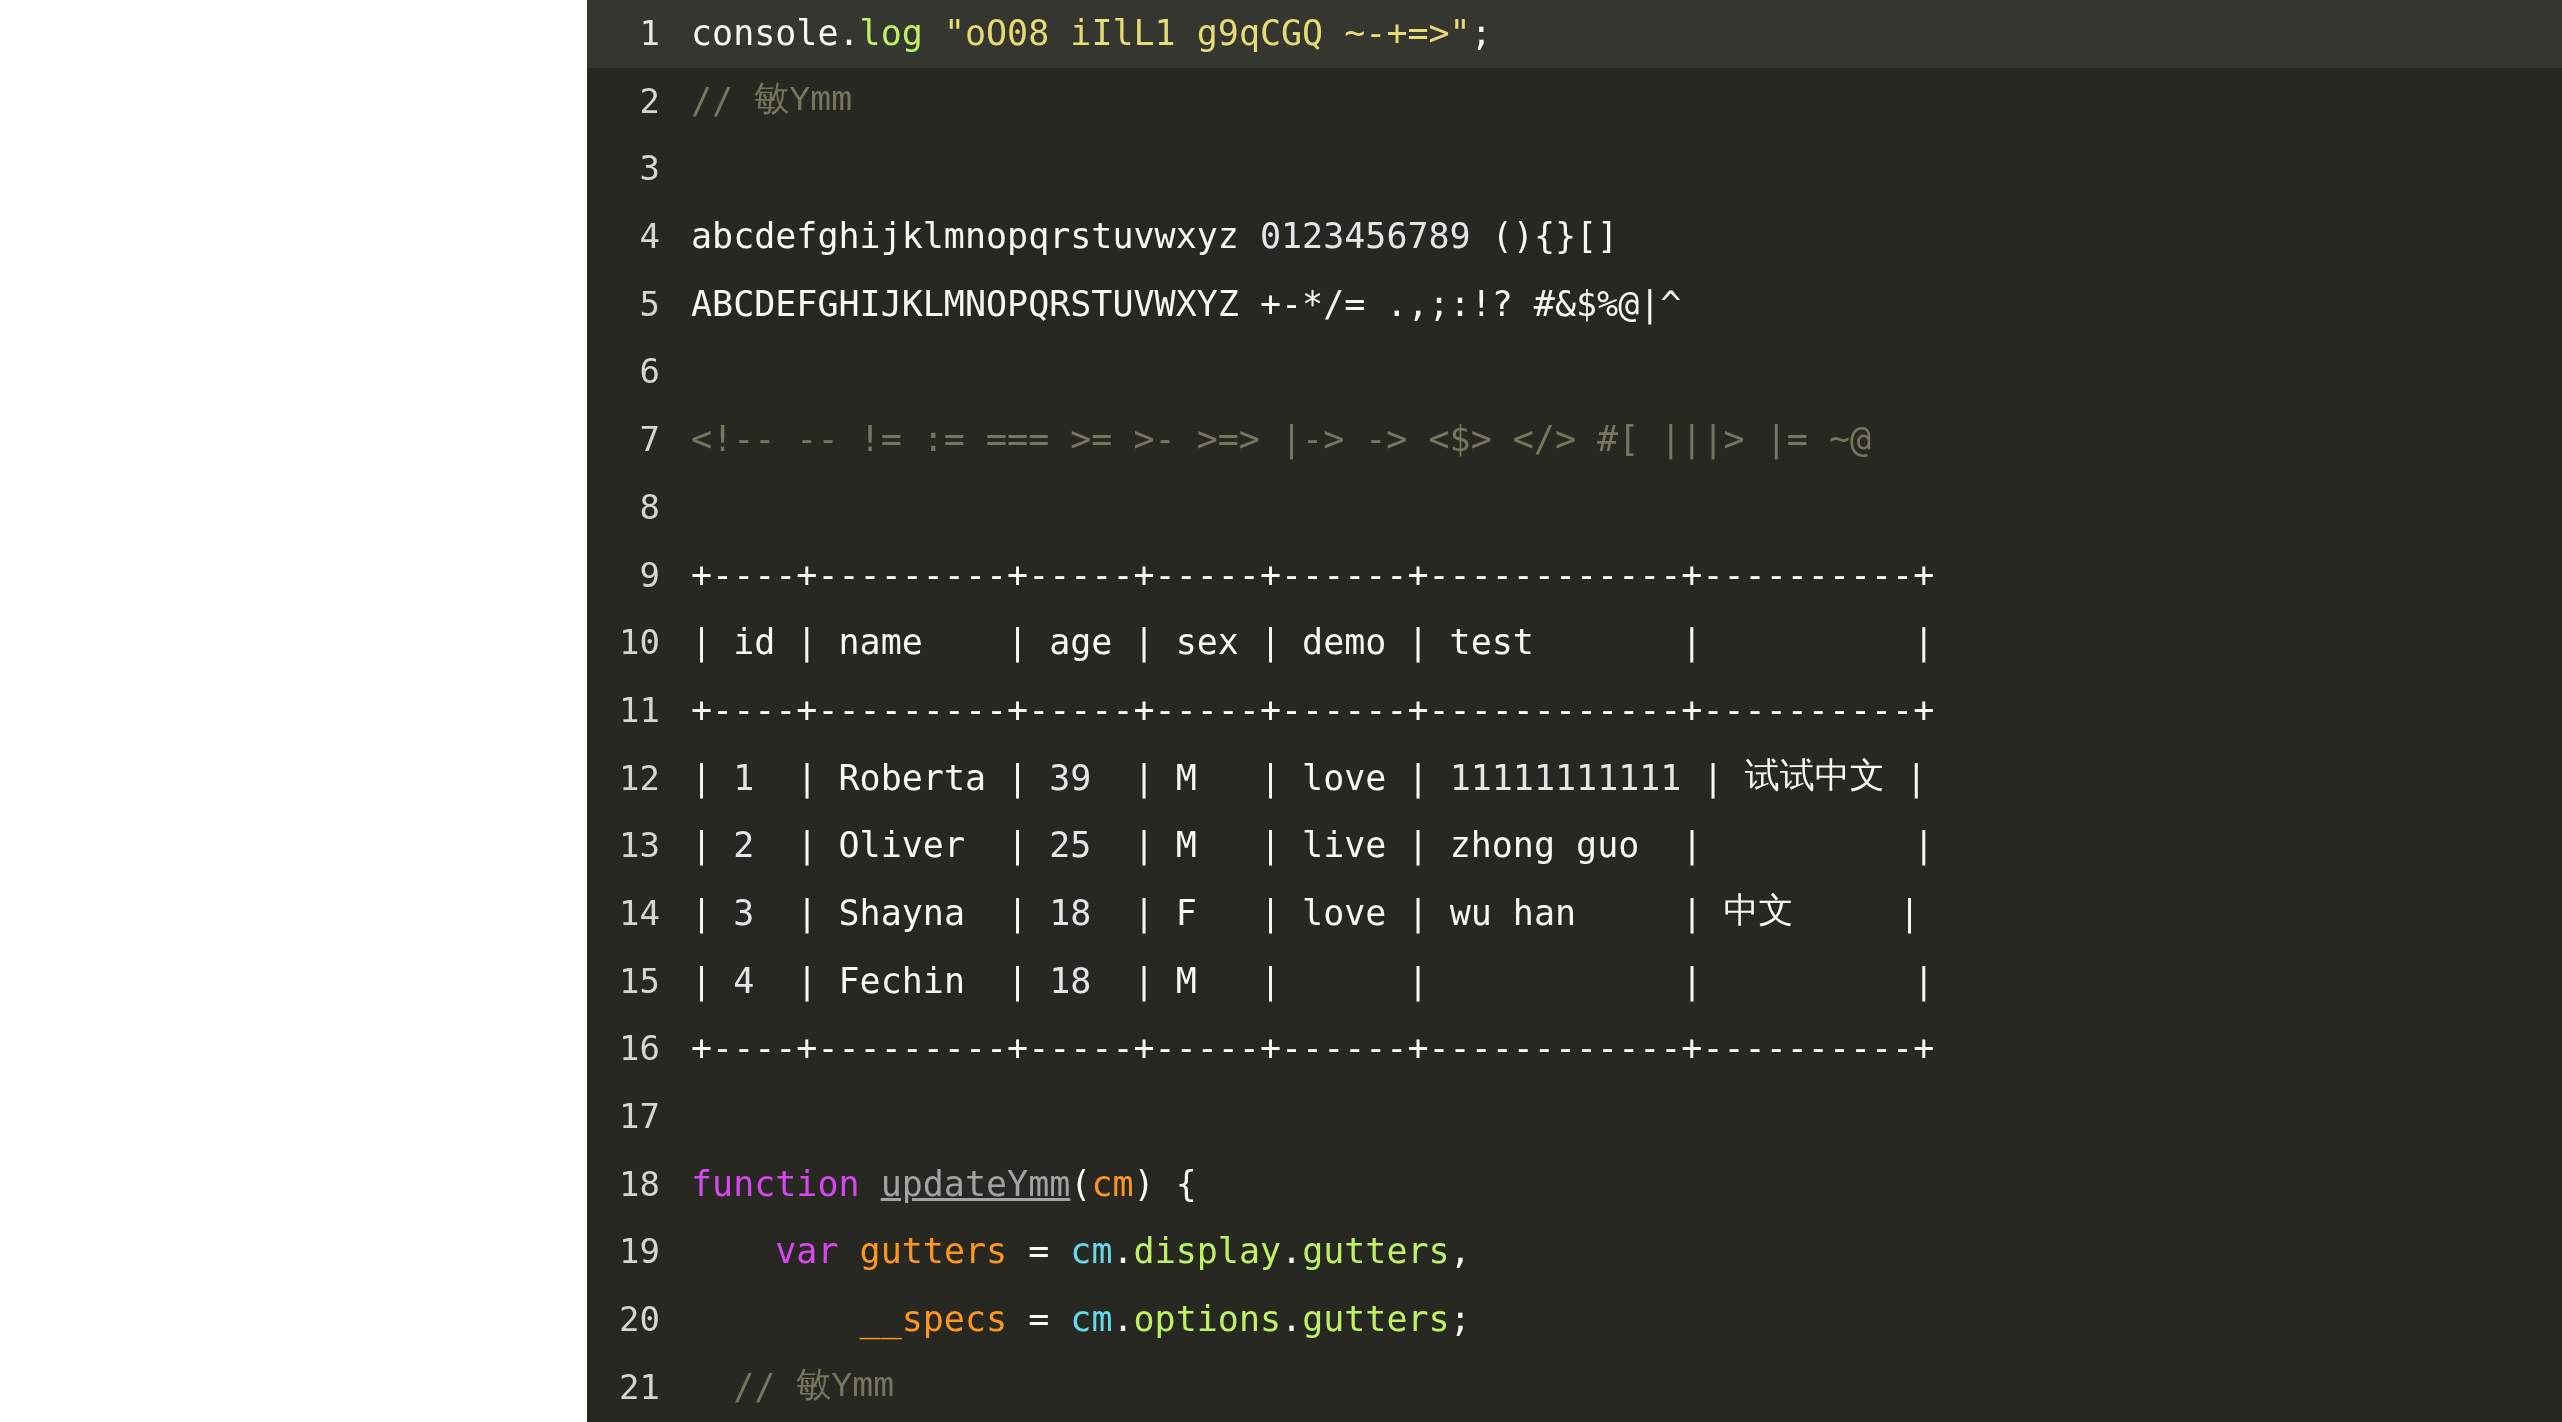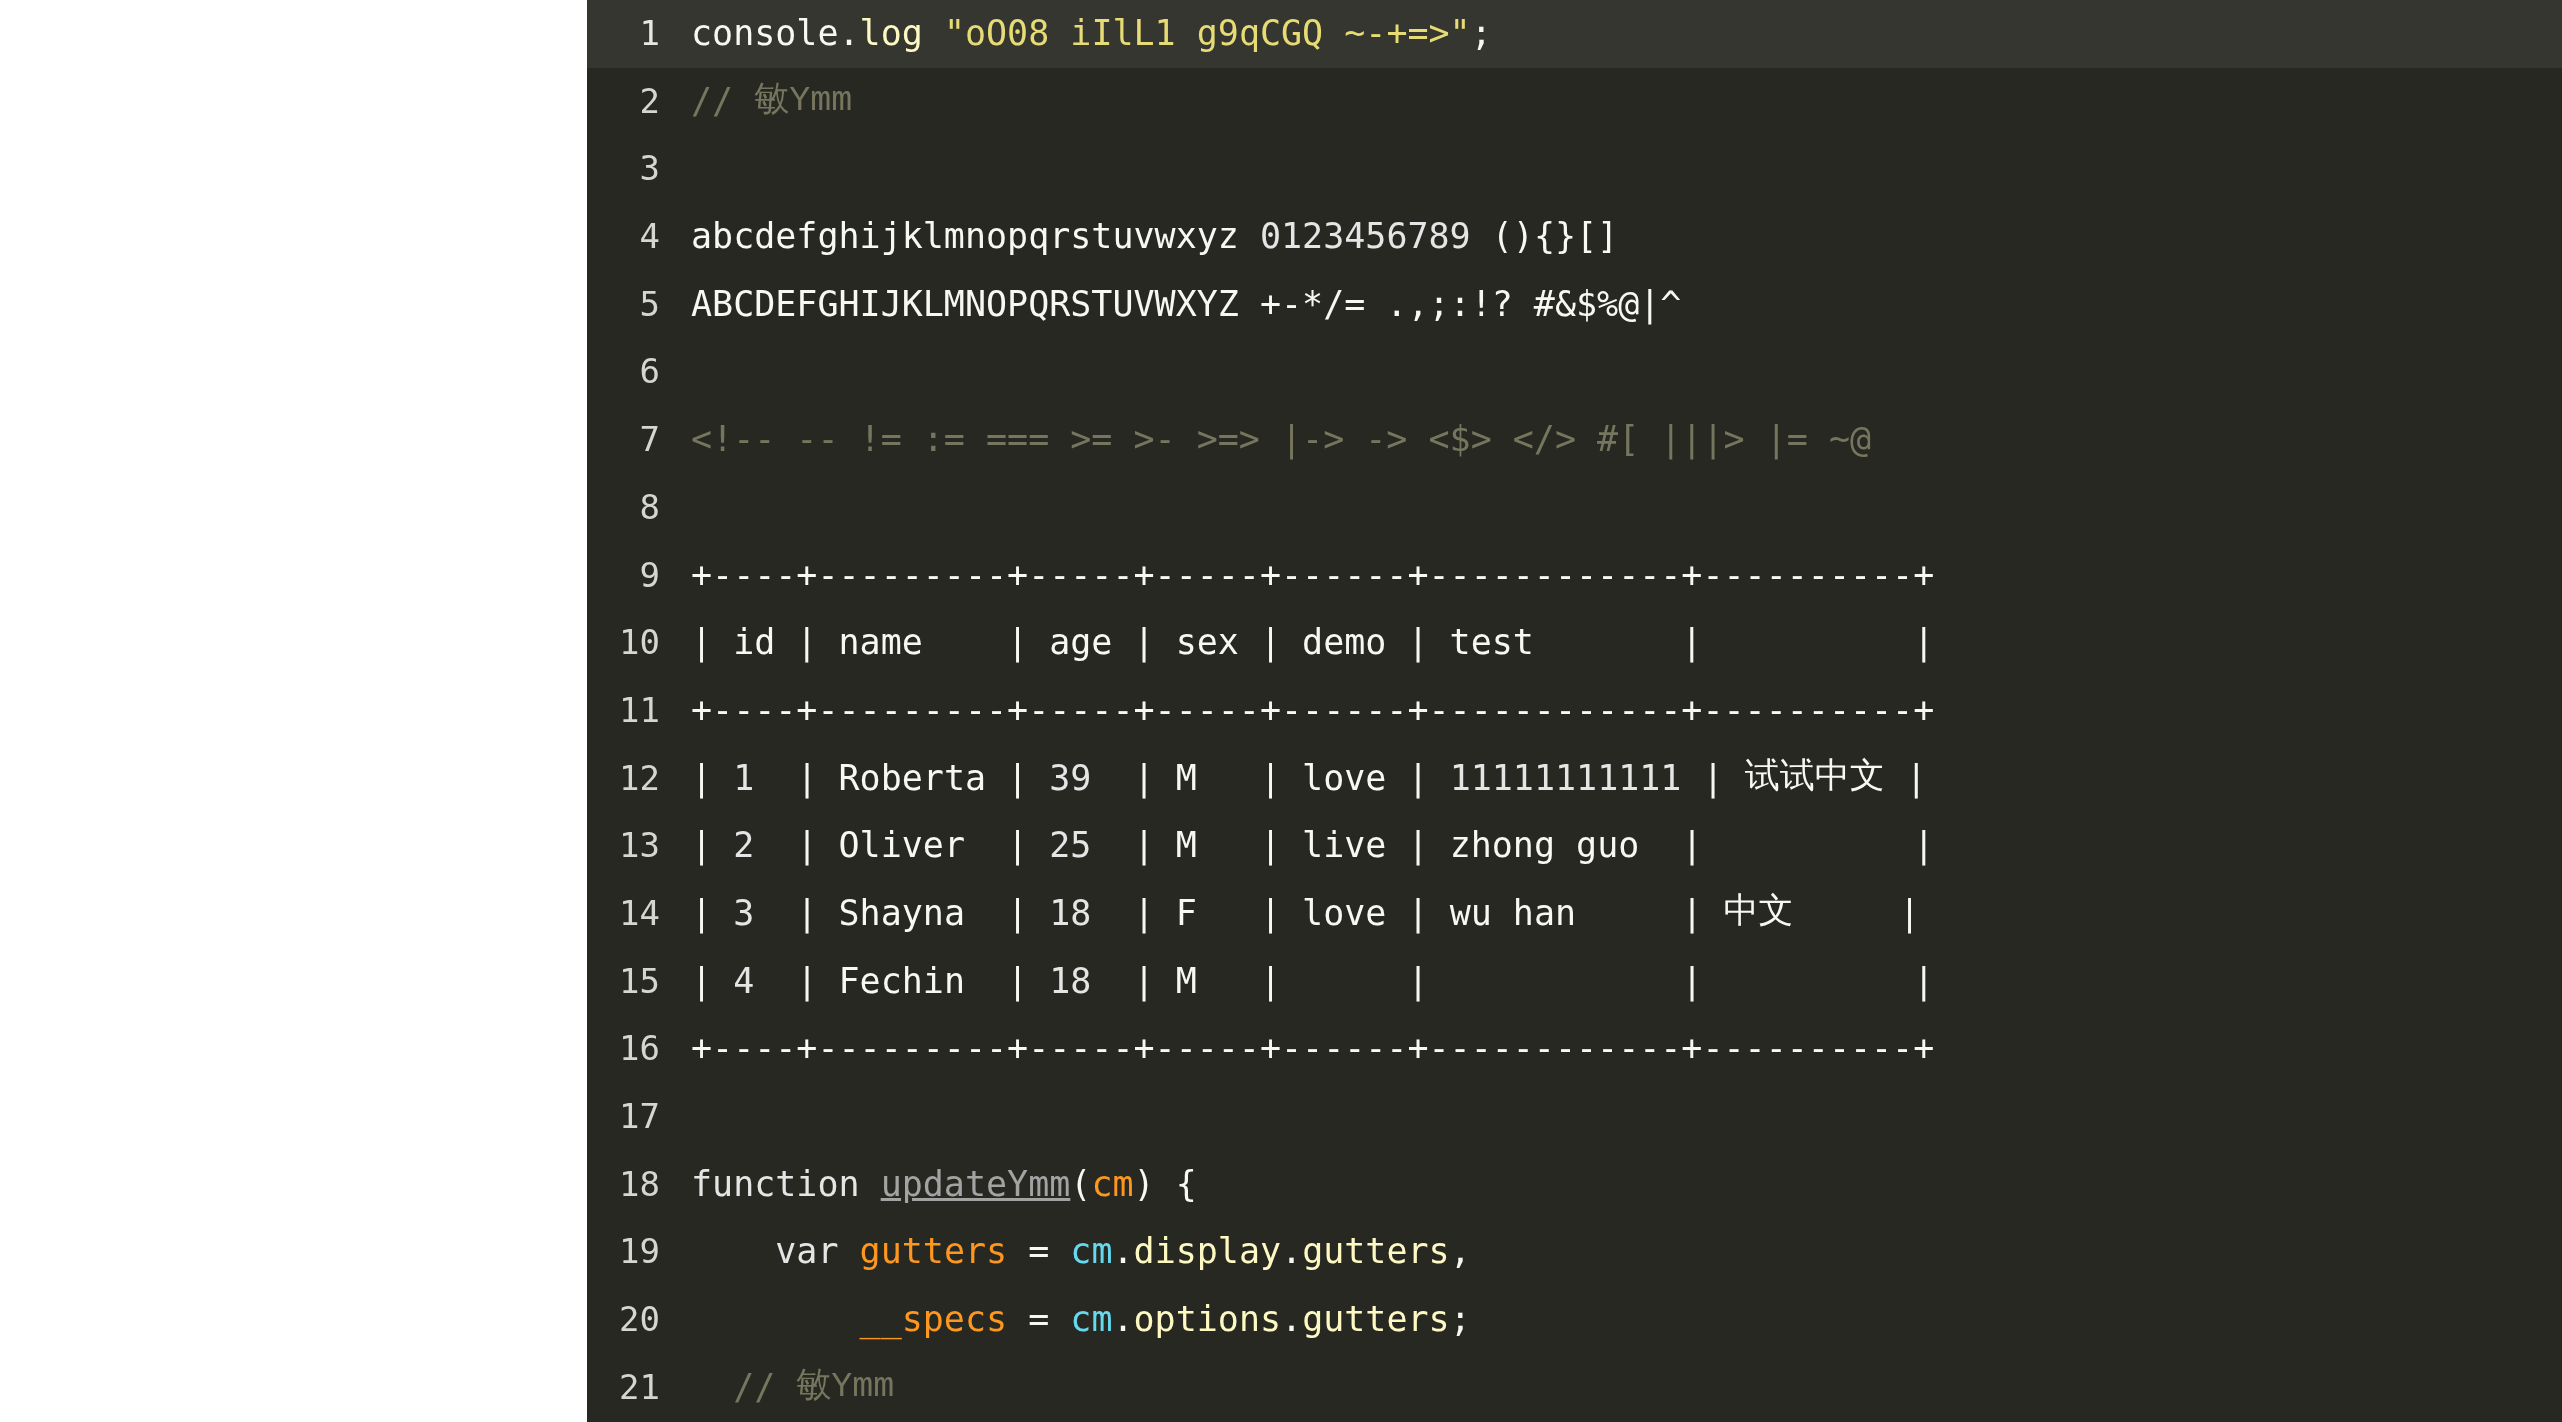--- a/index.html
+++ b/index.html
@@ -64,25 +64,25 @@
     align-items: center;
     white-space: pre;
     letter-spacing: 0px;
     justify-content: flex-end;
   }
   .tok { white-space: pre; }
   .t-plain   { color: #f8f8f2; }
   .t-comment { color: #76765e; }
   .t-string  { color: #e6db74; }
   .t-number  { color: #e5e5e5; }
-  .t-keyword { color: #e5e5e5; }
+  .t-keyword { color: #d946ef; }
   .t-func    { color: #a3a3a3; text-decoration: underline; }
   .t-var     { color: #fd971f; }
   .t-param   { color: #66d9ef; font-style: normal; }
-  .t-prop    { color: #fef9c3; }
+  .t-prop    { color: #bef264; }
   .cjk {
     font-family: Liberation Mono, monospace;
   }
 </style>
 </head>
 <body>
 
 <div id="root">
   <div id="editor" style="background: rgb(39, 40, 34);"><div class="code-line active" style="background: rgb(53, 54, 48);"><div class="gutter-num">1</div><div class="line-content"><span class="tok t-plain">console</span><span class="tok t-plain">.</span><span class="tok t-prop">log</span><span class="tok t-plain"> </span><span class="tok t-string">"oO08 iIlL1 g9qCGQ ~-+=&gt;"</span><span class="tok t-plain">;</span></div></div><div class="code-line"><div class="gutter-num">2</div><div class="line-content"><span class="tok t-comment">// </span><span class="tok t-comment cjk">敏Ymm</span></div></div><div class="code-line"><div class="gutter-num">3</div><div class="line-content"></div></div><div class="code-line"><div class="gutter-num">4</div><div class="line-content"><span class="tok t-plain">abcdefghijklmnopqrstuvwxyz </span><span class="tok t-number">0123456789</span><span class="tok t-plain"> (){}[]</span></div></div><div class="code-line"><div class="gutter-num">5</div><div class="line-content"><span class="tok t-plain">ABCDEFGHIJKLMNOPQRSTUVWXYZ +-*/= .,;:!? #&amp;$%@|^</span></div></div><div class="code-line"><div class="gutter-num">6</div><div class="line-content"></div></div><div class="code-line"><div class="gutter-num">7</div><div class="line-content"><span class="tok t-comment">&lt;!-- -- != := === &gt;= &gt;- &gt;=&gt; |-&gt; -&gt; &lt;$&gt; &lt;/&gt; #[ |||&gt; |= ~@</span></div></div><div class="code-line"><div class="gutter-num">8</div><div class="line-content"></div></div><div class="code-line"><div class="gutter-num">9</div><div class="line-content"><span class="tok t-plain">+----+---------+-----+-----+------+------------+----------+</span></div></div><div class="code-line"><div class="gutter-num">10</div><div class="line-content"><span class="tok t-plain">| id | name    | age | sex | demo | test       |          |</span></div></div><div class="code-line"><div class="gutter-num">11</div><div class="line-content"><span class="tok t-plain">+----+---------+-----+-----+------+------------+----------+</span></div></div><div class="code-line"><div class="gutter-num">12</div><div class="line-content"><span class="tok t-plain">| </span><span class="tok t-number">1</span><span class="tok t-plain">  | Roberta | </span><span class="tok t-number">39</span><span class="tok t-plain">  | M   | love | </span><span class="tok t-number">11111111111</span><span class="tok t-plain"> | </span><span class="tok t-plain cjk">试试中文</span><span class="tok t-plain"> |</span></div></div><div class="code-line"><div class="gutter-num">13</div><div class="line-content"><span class="tok t-plain">| </span><span class="tok t-number">2</span><span class="tok t-plain">  | Oliver  | </span><span class="tok t-number">25</span><span class="tok t-plain">  | M   | live | zhong guo  |          |</span></div></div><div class="code-line"><div class="gutter-num">14</div><div class="line-content"><span class="tok t-plain">| </span><span class="tok t-number">3</span><span class="tok t-plain">  | Shayna  | </span><span class="tok t-number">18</span><span class="tok t-plain">  | F   | love | wu han     | </span><span class="tok t-plain cjk">中文</span><span class="tok t-plain">     |</span></div></div><div class="code-line"><div class="gutter-num">15</div><div class="line-content"><span class="tok t-plain">| </span><span class="tok t-number">4</span><span class="tok t-plain">  | Fechin  | </span><span class="tok t-number">18</span><span class="tok t-plain">  | M   |      |            |          |</span></div></div><div class="code-line"><div class="gutter-num">16</div><div class="line-content"><span class="tok t-plain">+----+---------+-----+-----+------+------------+----------+</span></div></div><div class="code-line"><div class="gutter-num">17</div><div class="line-content"></div></div><div class="code-line"><div class="gutter-num">18</div><div class="line-content"><span class="tok t-keyword">function</span><span class="tok t-plain"> </span><span class="tok t-func">updateYmm</span><span class="tok t-plain">(</span><span class="tok t-var">cm</span><span class="tok t-plain">) {</span></div></div><div class="code-line"><div class="gutter-num">19</div><div class="line-content"><span class="tok t-plain">    </span><span class="tok t-keyword">var</span><span class="tok t-plain"> </span><span class="tok t-var">gutters</span><span class="tok t-plain"> = </span><span class="tok t-param">cm</span><span class="tok t-plain">.</span><span class="tok t-prop">display</span><span class="tok t-plain">.</span><span class="tok t-prop">gutters</span><span class="tok t-plain">,</span></div></div><div class="code-line"><div class="gutter-num">20</div><div class="line-content"><span class="tok t-plain">        </span><span class="tok t-var">__specs</span><span class="tok t-plain"> = </span><span class="tok t-param">cm</span><span class="tok t-plain">.</span><span class="tok t-prop">options</span><span class="tok t-plain">.</span><span class="tok t-prop">gutters</span><span class="tok t-plain">;</span></div></div><div class="code-line"><div class="gutter-num">21</div><div class="line-content"><span class="tok t-comment">  // </span><span class="tok t-comment cjk">敏Ymm</span></div></div></div>
 </div>

